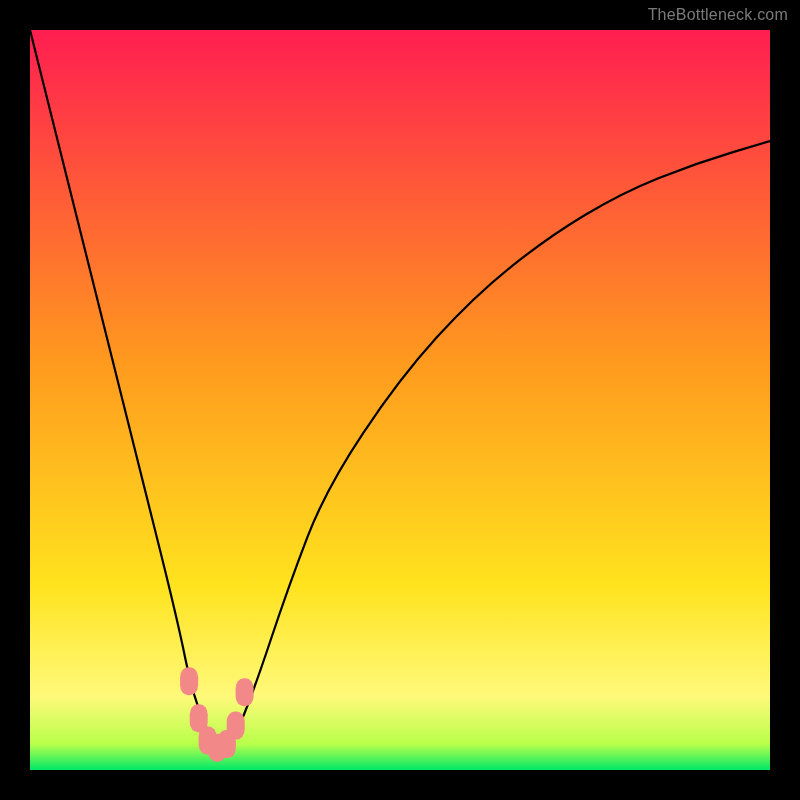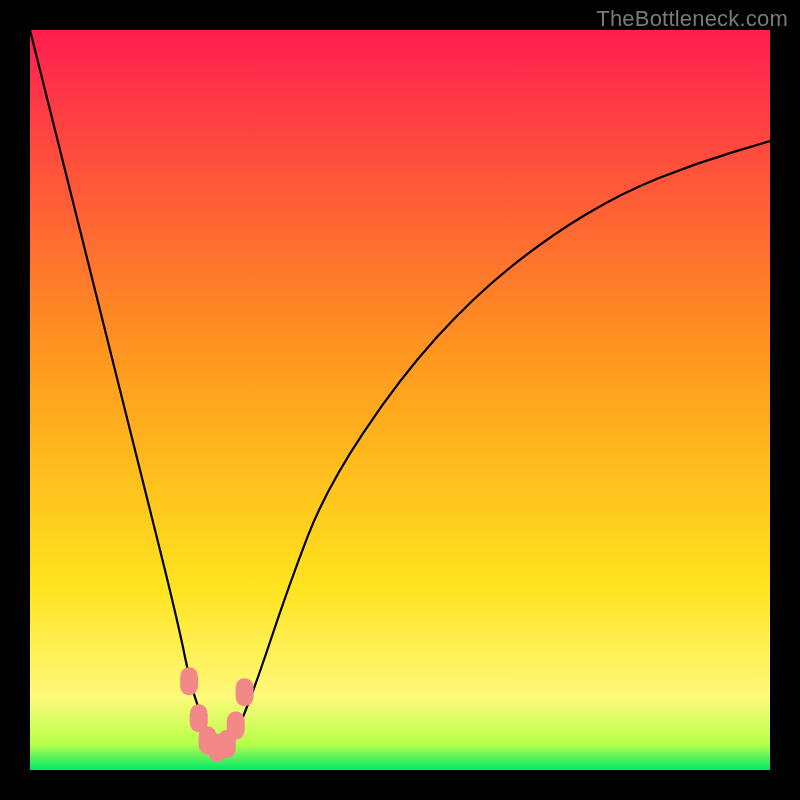--- a/index.html
+++ b/index.html
@@ -15,21 +15,21 @@
     position: relative;
     width: 800px;
     height: 800px;
     background: #000;
   }
   .watermark {
     position: absolute;
     top: 6px;
     right: 12px;
     color: #7a7a7a;
-    font-size: 22px;
+    font-size: 16px;
     font-weight: 500;
     letter-spacing: 0.2px;
     z-index: 10;
   }
   svg.plot {
     position: absolute;
     top: 30px;
     left: 30px;
     width: 740px;
     height: 740px;

